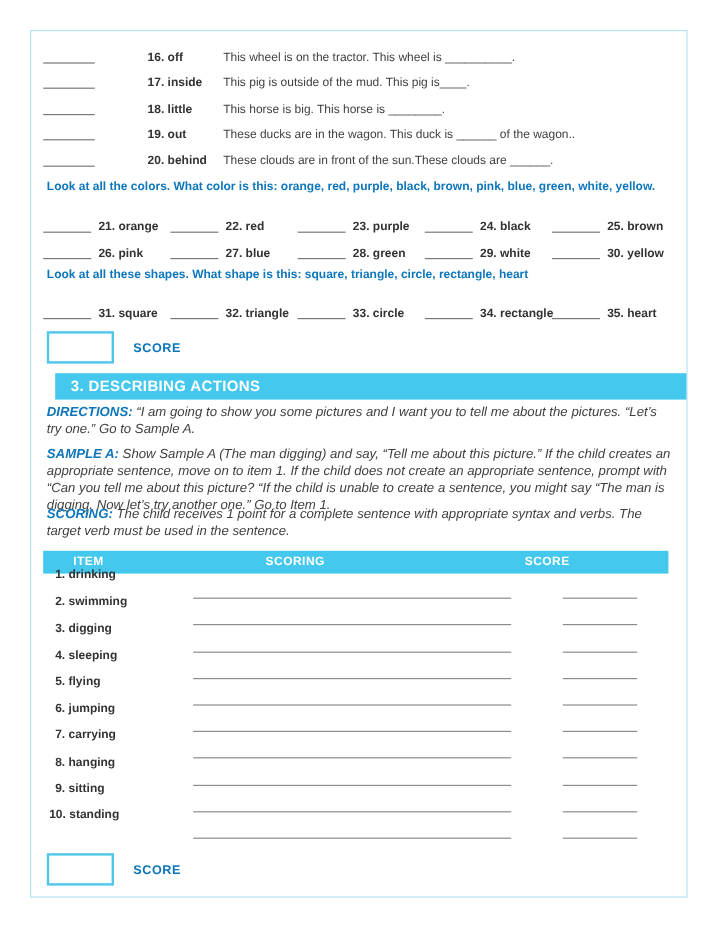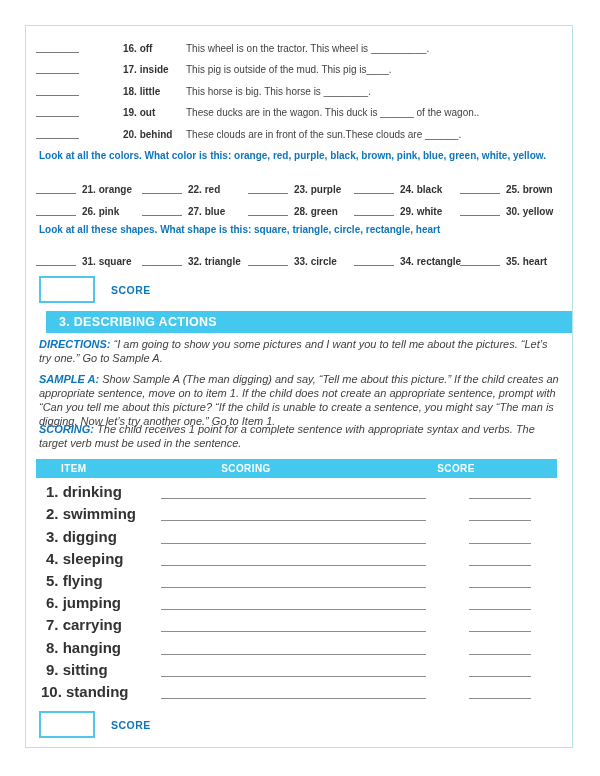--- a/index.html
+++ b/index.html
@@ -45,21 +45,21 @@
   .scoring{top:396px;}
 
   
   .table-header{position:absolute;left:10px;right:15px;top:433px;height:19px;background:#45c8ee;padding-left:40px;}
   .th{position:absolute;bottom:0;height:19px;line-height:19px;font-weight:bold;font-size:10px;color:#ffffff;letter-spacing:0.4px;}
   .th-item{left:25px;}
   .th-response{left:130px;width:160px;text-align:center;}
   .th-score{left:360px;width:120px;text-align:center;}
   .action-rows{position:absolute;left:0;right:0;top:457px;}
   .action-row{position:relative;height:22.2px;}
-  .action-label{position:absolute;left:20px;bottom:5px;font-weight:bold;font-size:15px;color:#323232;white-space:nowrap;}
+  .action-label{position:absolute;left:20px;bottom:20px;font-weight:bold;font-size:10px;color:#323232;white-space:nowrap;}
   .action-label.wide{left:15px;}
   .resp-line{position:absolute;left:135px;bottom:6px;width:265px;border-bottom:1px solid #8c8c8c;}
   .score-line{position:absolute;left:443px;bottom:6px;width:62px;border-bottom:1px solid #8c8c8c;}
 </style>
 </head>
 <body>
 
 <div class="page">
 
   <div class="prep-rows">

